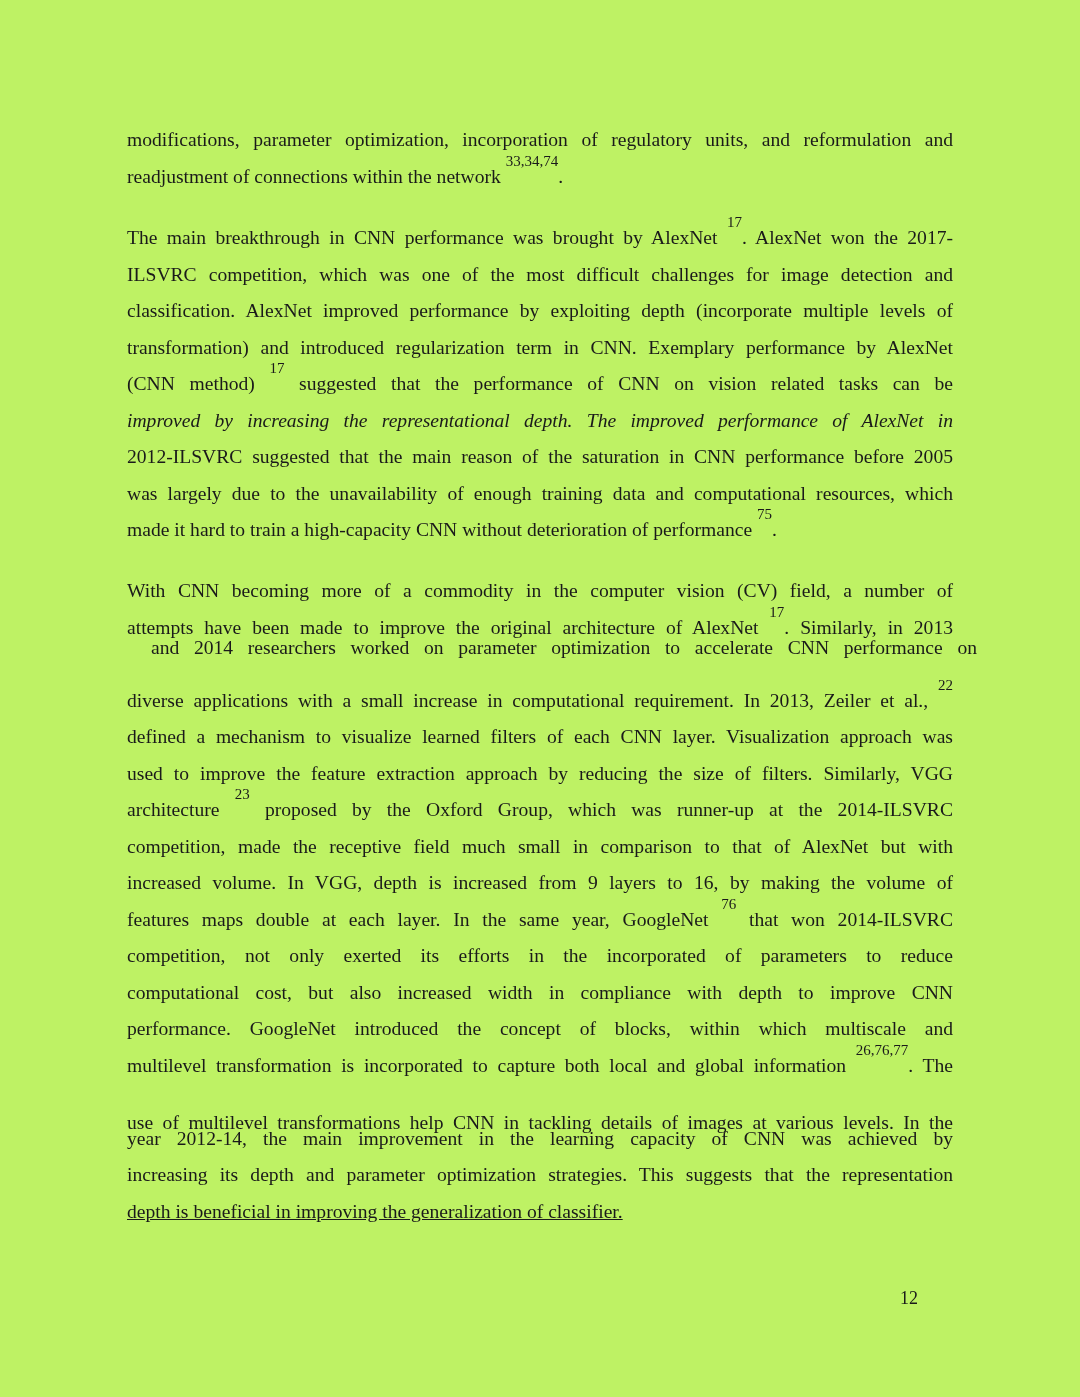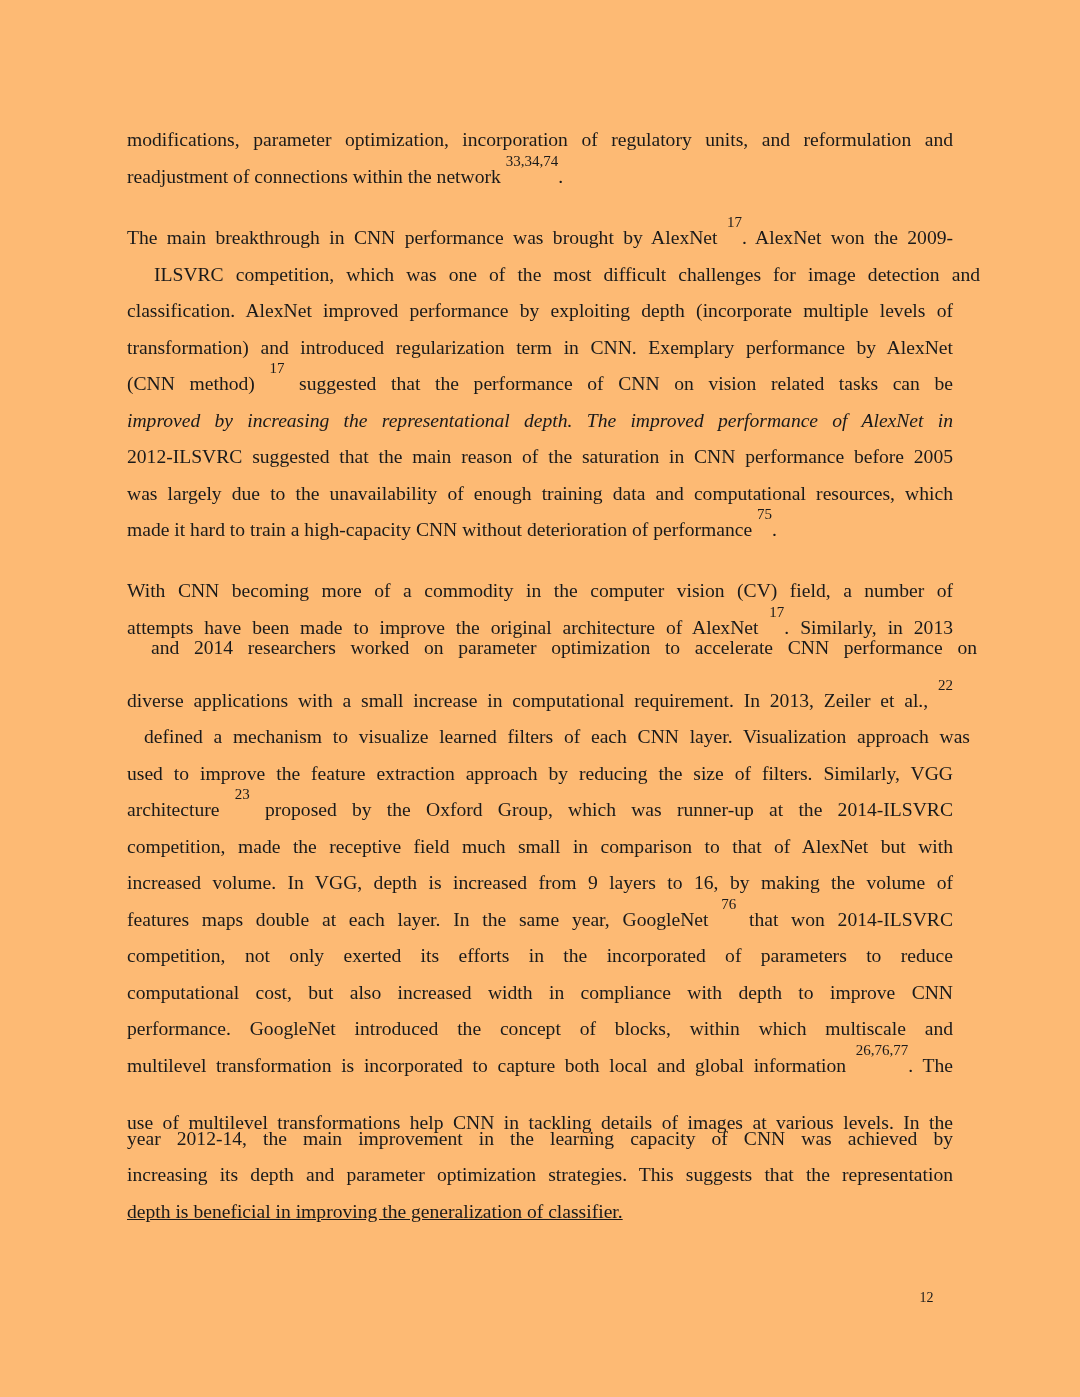--- a/index.html
+++ b/index.html
@@ -13,21 +13,21 @@
       position: relative;
       overflow: hidden;
       font-family: "Liberation Serif", "DejaVu Serif", serif;
       color: #1a1a1a;
     }
     .page {
       position: absolute;
       left: 0; top: 0;
       width: 1080px;
       height: 1397px;
-      background: #fdba74;
+      background: #bef264;
     }
     .line {
       position: absolute;
       left: 127px;
       width: 826px;
       font-size: 19.6px;
       line-height: 24px;
       white-space: nowrap;
       letter-spacing: 0px;
     }
@@ -43,51 +43,51 @@
       vertical-align: top;
       position: relative;
       top: -4px;
       line-height: 0;
     }
     .page-number {
       position: absolute;
       top: 1286px;
       left: 900px;
       width: 53px;
-      text-align: center;
-      font-size: 14px;
+      text-align: left;
+      font-size: 18px;
       line-height: 24px;
     }
   </style>
 </head>
 <body>
 
 <div class="page">
   <div id="text-layer">
       <div>
         <div class="line justify" style="top: 128px;"><span>modifications, parameter optimization, incorporation of regulatory units, and reformulation and</span></div>
         <div class="line left" style="top: 165px;"><span>readjustment of connections within the network </span><sup>33,34,74</sup><span>.</span></div>
       </div>
       <div>
-        <div class="line justify" style="top: 226px;"><span>The main breakthrough in CNN performance was brought by AlexNet </span><sup>17</sup><span>. AlexNet won the 2009-</span></div>
-        <div class="line justify" style="top: 263px; margin-left: 27px;"><span>ILSVRC competition, which was one of the most difficult challenges for image detection and</span></div>
+        <div class="line justify" style="top: 226px;"><span>The main breakthrough in CNN performance was brought by AlexNet </span><sup>17</sup><span>. AlexNet won the 2017-</span></div>
+        <div class="line justify" style="top: 263px;"><span>ILSVRC competition, which was one of the most difficult challenges for image detection and</span></div>
         <div class="line justify" style="top: 299px;"><span>classification. AlexNet improved performance by exploiting depth (incorporate multiple levels of</span></div>
         <div class="line justify" style="top: 336px;"><span>transformation) and introduced regularization term in CNN. Exemplary performance by AlexNet</span></div>
         <div class="line justify" style="top: 372px;"><span>(CNN method) </span><sup>17</sup><span> suggested that the performance of CNN on vision related tasks can be</span></div>
         <div class="line justify" style="top: 409px; font-style: italic;"><span>improved by increasing the representational depth. The improved performance of AlexNet in</span></div>
         <div class="line justify" style="top: 445px;"><span>2012-ILSVRC suggested that the main reason of the saturation in CNN performance before 2005</span></div>
         <div class="line justify" style="top: 482px;"><span>was largely due to the unavailability of enough training data and computational resources, which</span></div>
         <div class="line left" style="top: 518px;"><span>made it hard to train a high-capacity CNN without deterioration of performance </span><sup>75</sup><span>.</span></div>
       </div>
       <div>
         <div class="line justify" style="top: 579px;"><span>With CNN becoming more of a commodity in the computer vision (CV) field, a number of</span></div>
         <div class="line justify" style="top: 616px;"><span>attempts have been made to improve the original architecture of AlexNet </span><sup>17</sup><span>. Similarly, in 2013</span></div>
         <div class="line justify" style="top: 636px; margin-left: 24px;"><span>and 2014 researchers worked on parameter optimization to accelerate CNN performance on</span></div>
         <div class="line justify" style="top: 689px;"><span>diverse applications with a small increase in computational requirement. In 2013, Zeiler et al., </span><sup>22</sup></div>
-        <div class="line justify" style="top: 725px; margin-left: 17px;"><span>defined a mechanism to visualize learned filters of each CNN layer. Visualization approach was</span></div>
+        <div class="line justify" style="top: 725px;"><span>defined a mechanism to visualize learned filters of each CNN layer. Visualization approach was</span></div>
         <div class="line justify" style="top: 762px;"><span>used to improve the feature extraction approach by reducing the size of filters. Similarly, VGG</span></div>
         <div class="line justify" style="top: 798px;"><span>architecture </span><sup>23</sup><span> proposed by the Oxford Group, which was runner-up at the 2014-ILSVRC</span></div>
         <div class="line justify" style="top: 835px;"><span>competition, made the receptive field much small in comparison to that of AlexNet but with</span></div>
         <div class="line justify" style="top: 871px;"><span>increased volume. In VGG, depth is increased from 9 layers to 16, by making the volume of</span></div>
         <div class="line justify" style="top: 908px;"><span>features maps double at each layer. In the same year, GoogleNet </span><sup>76</sup><span> that won 2014-ILSVRC</span></div>
         <div class="line justify" style="top: 944px;"><span>competition, not only exerted its efforts in the incorporated of parameters to reduce</span></div>
         <div class="line justify" style="top: 981px;"><span>computational cost, but also increased width in compliance with depth to improve CNN</span></div>
         <div class="line justify" style="top: 1017px;"><span>performance. GoogleNet introduced the concept of blocks, within which multiscale and</span></div>
         <div class="line justify" style="top: 1054px;"><span>multilevel transformation is incorporated to capture both local and global information </span><sup>26,76,77</sup><span>. The</span></div>
         <div class="line justify" style="top: 1090px; margin-top: 21px;"><span>use of multilevel transformations help CNN in tackling details of images at various levels. In the</span></div>

